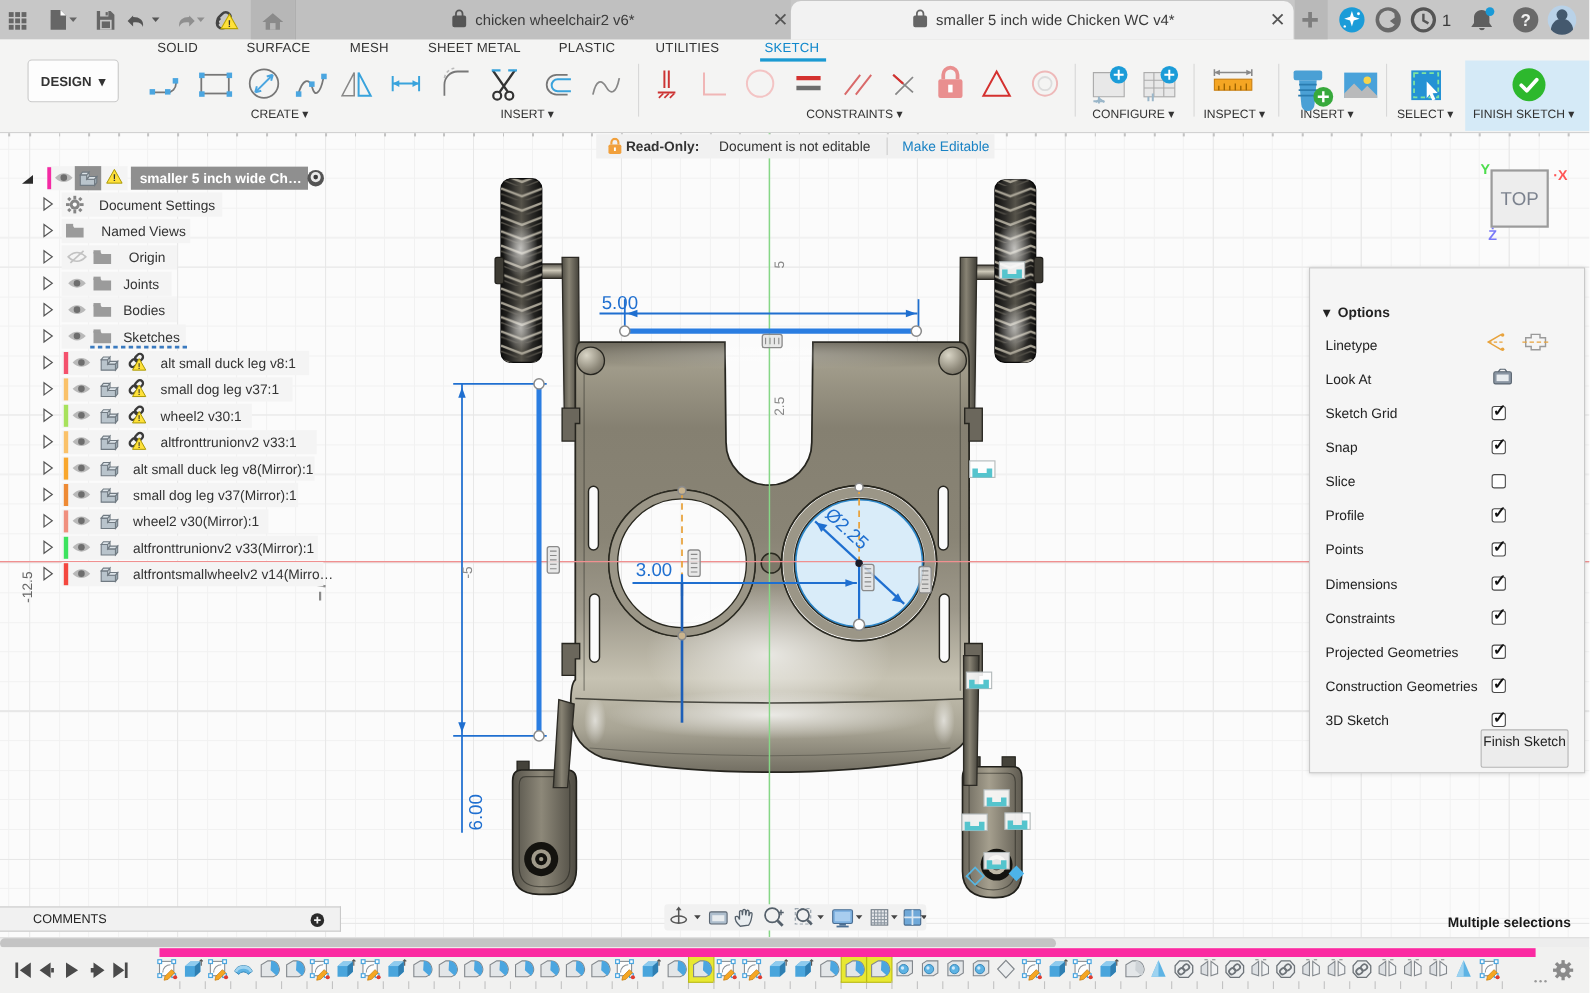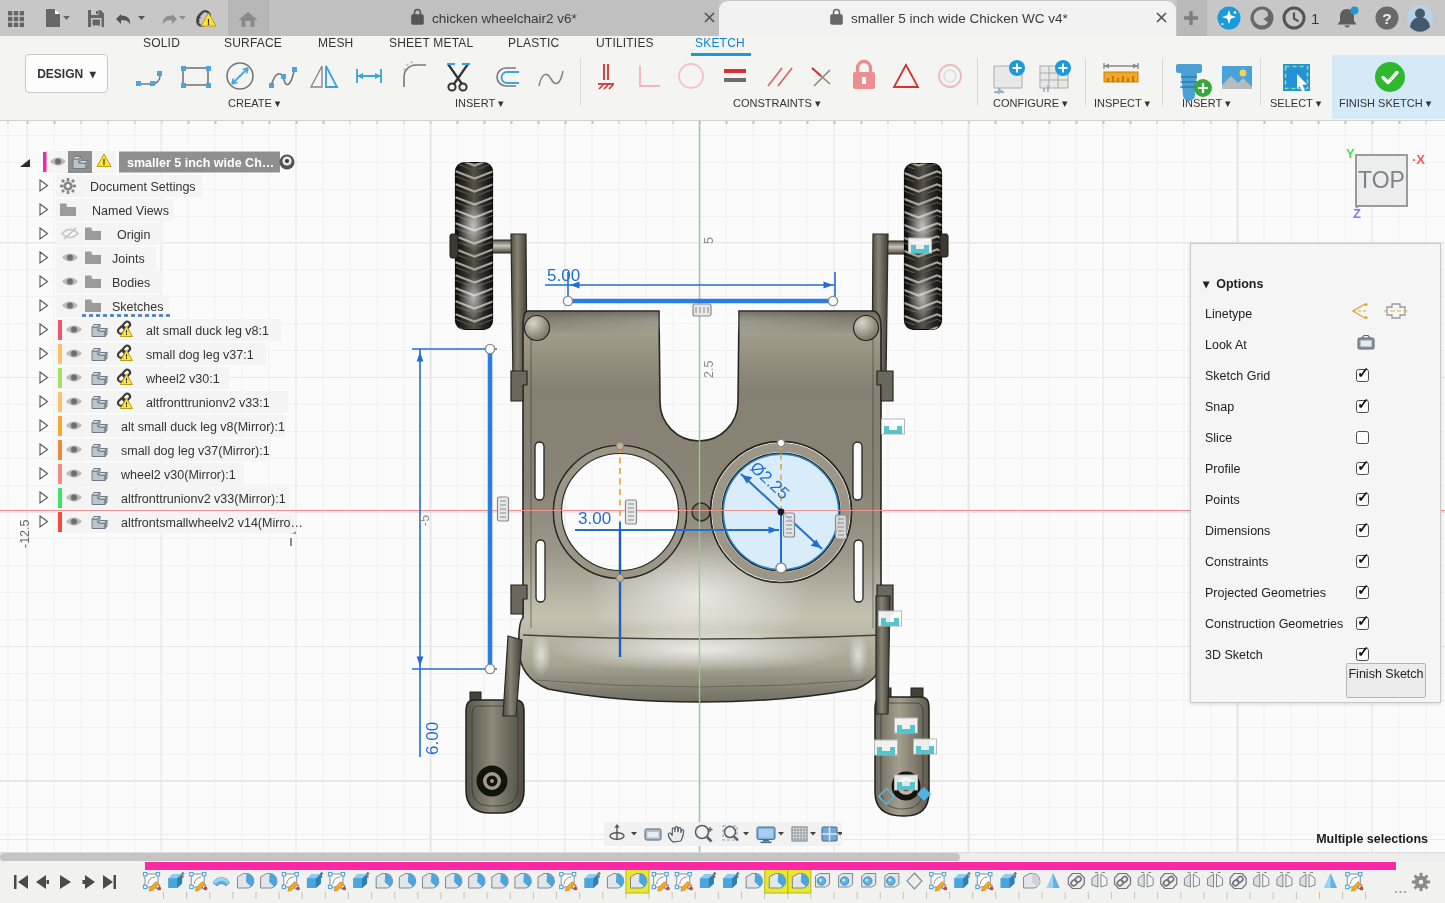--- a/index.html
+++ b/index.html
@@ -503,20 +503,31 @@
 
     <rect x="1283" y="28" width="27" height="27" fill="#2492d4"></rect>
     <rect x="1285.5" y="30.5" width="22" height="22" fill="none" stroke="#7ee4a0" stroke-width="1.6" stroke-dasharray="4 3"></rect>
     <path d="M1297 38 l10 10.5 -4.6 .3 2.6 5.4 -2.8 1.4 -2.6 -5.6 -2.6 3.4z" fill="#fff"></path>
 
     <circle cx="1390" cy="41" r="15" fill="#2db82d"></circle>
     <path d="M1383 41.5 l5 5 9 -10" fill="none" stroke="#fff" stroke-width="3.4" stroke-linecap="round" stroke-linejoin="round"></path>
   </svg>
 </div>
 
+<div id="banner">
+  <svg width="14" height="16" style="margin-left:10px;flex:0 0 auto" viewBox="0 0 13 15">
+        <rect x="1" y="6" width="11" height="8" rx="1.5" fill="#f1a03c"></rect>
+        <path d="M3.5 6V4.2a3 3 0 0 1 6 0V6" fill="none" stroke="#f1a03c" stroke-width="1.8"></path>
+        <rect x="5.7" y="8.5" width="1.6" height="3" fill="#fff"></rect>
+      </svg>
+  <b style="margin-left:3px">Read-Only:</b>
+  <span style="margin-left:18px">Document is not editable</span>
+  <span style="display:inline-block;width:1px;height:16px;background:#ccc;margin-left:15px"></span>
+  <span style="margin-left:13px;color:#1982c4;">Make Editable</span>
+</div>
 
 <svg id="tree" class="abs" style="left:0;top:150px" width="310" height="410" viewBox="0 0 310 410">
   <defs>
     <g id="i-tri">
           <path d="M0 0 L7.5 5.5 L0 11 Z" fill="#fdfdfd" stroke="#555" stroke-width="1.1"></path>
         </g>
     <g id="i-eye">
           <path d="M0 5.5 Q8 -2.5 16 5.5 Q8 13.5 0 5.5z" fill="#b9b9b9"></path>
           <circle cx="8" cy="5.5" r="3" fill="#6e6e6e"></circle>
         </g>
@@ -733,25 +744,32 @@
       <span class="cb checked" style="top:311px"></span>
   <span class="palrow" style="top:342px">Projected Geometries</span>
       <span class="cb checked" style="top:342px"></span>
   <span class="palrow" style="top:373px">Construction Geometries</span>
       <span class="cb checked" style="top:373px"></span>
   <span class="palrow" style="top:404px">3D Sketch</span>
       <span class="cb checked" style="top:404px"></span>
   <div id="finishbtn">Finish Sketch</div>
 </div>
 
-<div class="abs" style="left:1355px;top:154px;width:53px;height:53px;background:#ededed;border:2px solid #9b9b9b;display:flex;align-items:center;justify-content:center;font-size:23px;color:#7b828e;">TOP</div>
+<div class="abs" style="left:1355px;top:154px;width:53px;height:53px;background:#ededed;border:2px solid #9b9b9b;display:flex;align-items:center;justify-content:center;font-size:17px;color:#7b828e;">TOP</div>
 <div class="abs" style="left:1346px;top:146px;font-size:13px;font-weight:bold;color:#4ddd4d;">Y</div>
 <div class="abs" style="left:1412px;top:152px;font-size:13px;font-weight:bold;color:#f55;">·X</div>
 <div class="abs" style="left:1353px;top:206px;font-size:13px;font-weight:bold;color:#7a7af8;">Ż</div>
 
+<div id="comments">
+      <span style="margin-left:30px">COMMENTS</span>
+      <svg width="13" height="13" style="position:absolute;right:14px;top:5px" viewBox="0 0 13 13">
+        <circle cx="6.5" cy="6.5" r="6.2" fill="#2b2b2b"></circle>
+        <path d="M6.5 3.5 v6 M3.5 6.5 h6" stroke="#f1f1f1" stroke-width="1.6"></path>
+      </svg>
+    </div>
 <div id="navbar">
 <svg class="abs" style="left:0;top:0" width="238" height="24" viewBox="0 0 238 24">
 
   <g stroke="#555" stroke-width="1.4" fill="none">
           <path d="M13 4 v13"></path>
           <ellipse cx="13" cy="14" rx="7" ry="3.2"></ellipse>
         </g>
   <path d="M13 2 l-2.6 3.6 h5.2z" fill="#555"></path>
   <path d="M27 10 l6 0 -3 3.6z" fill="#444"></path>
 

